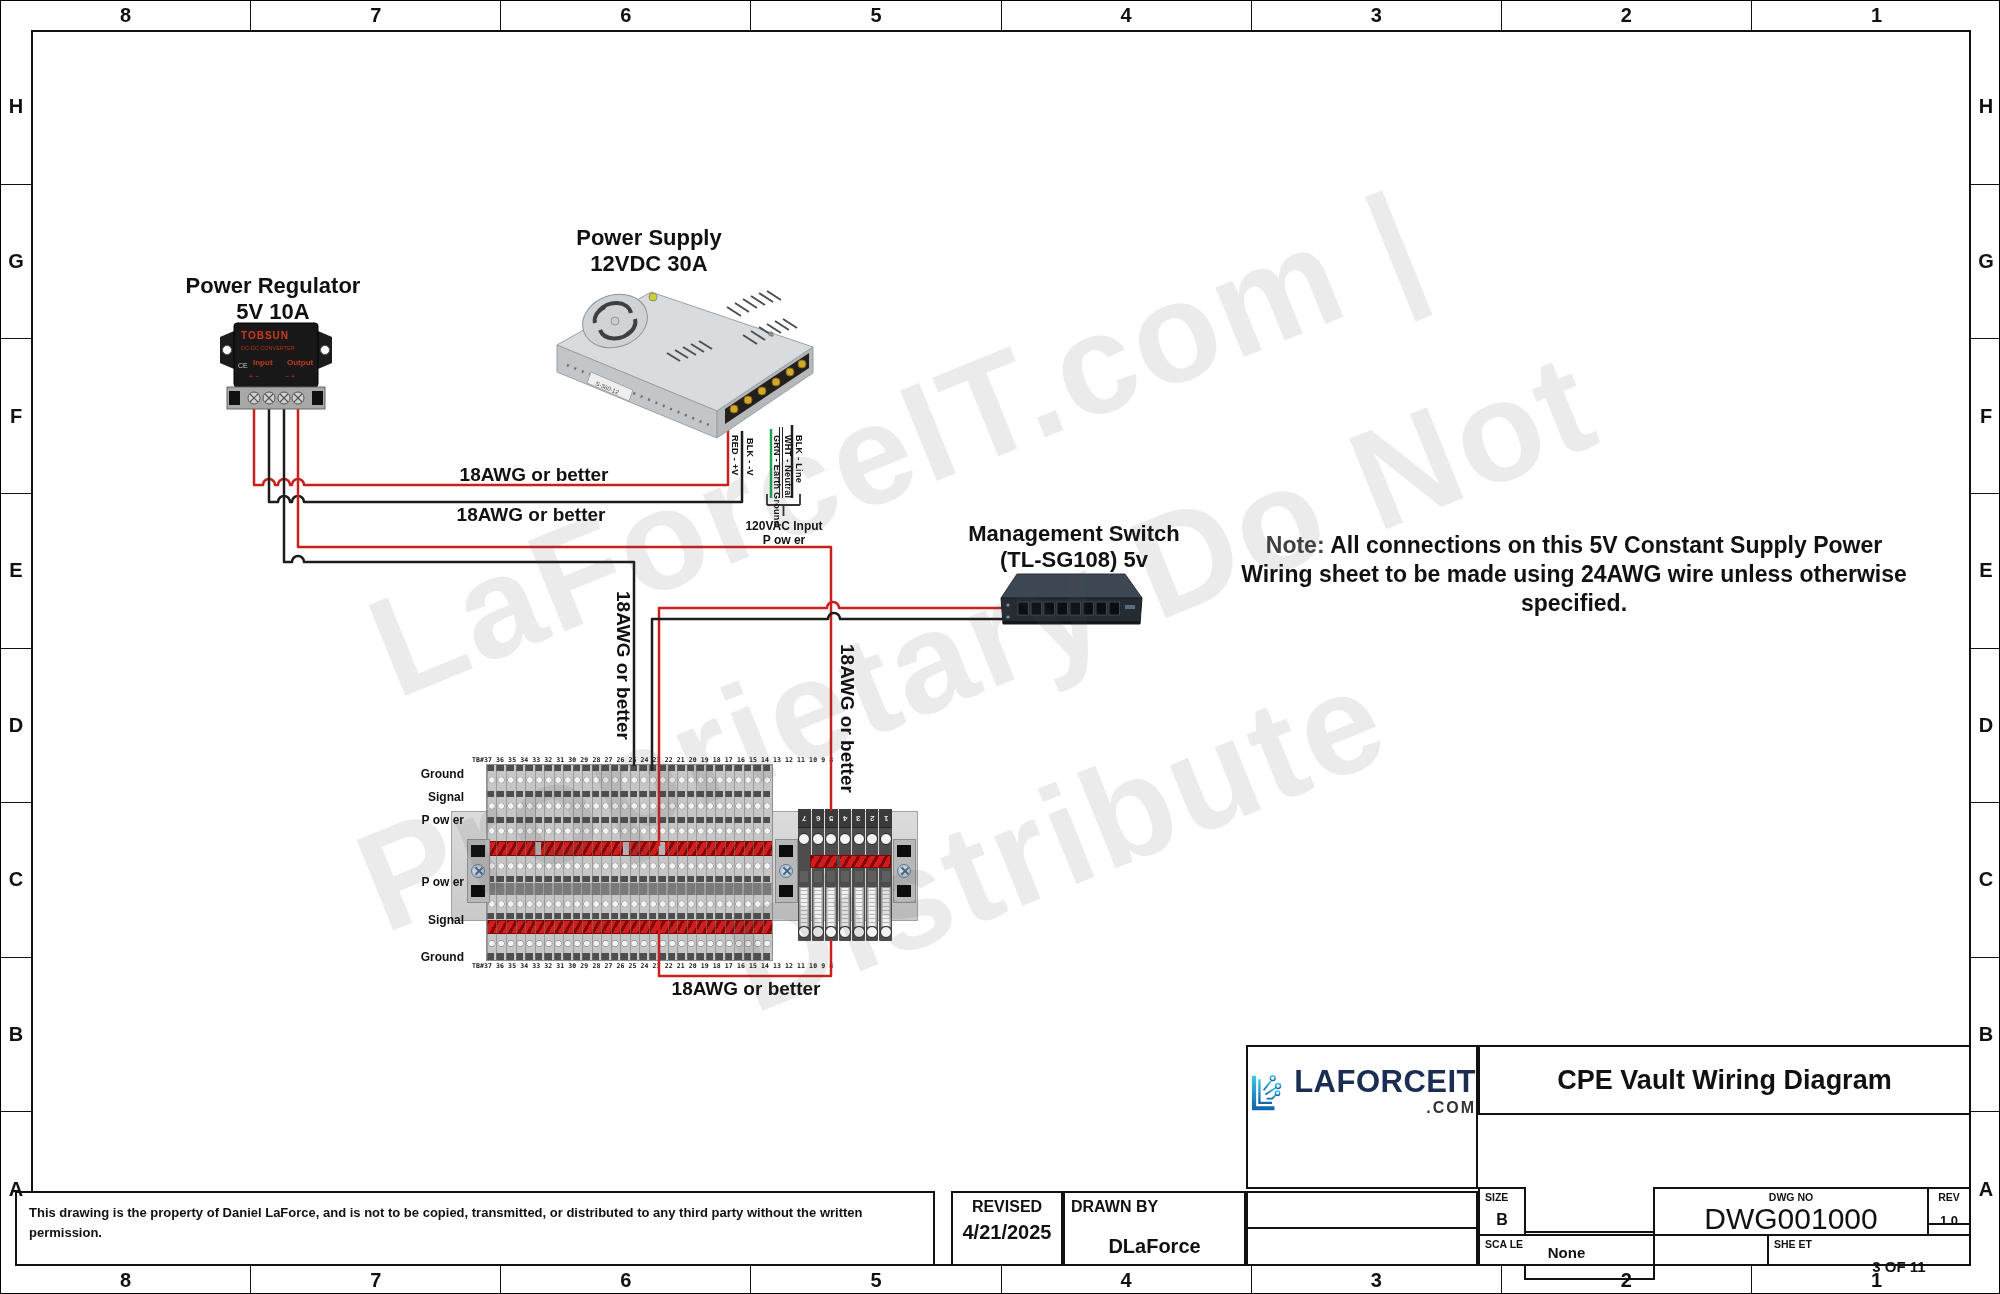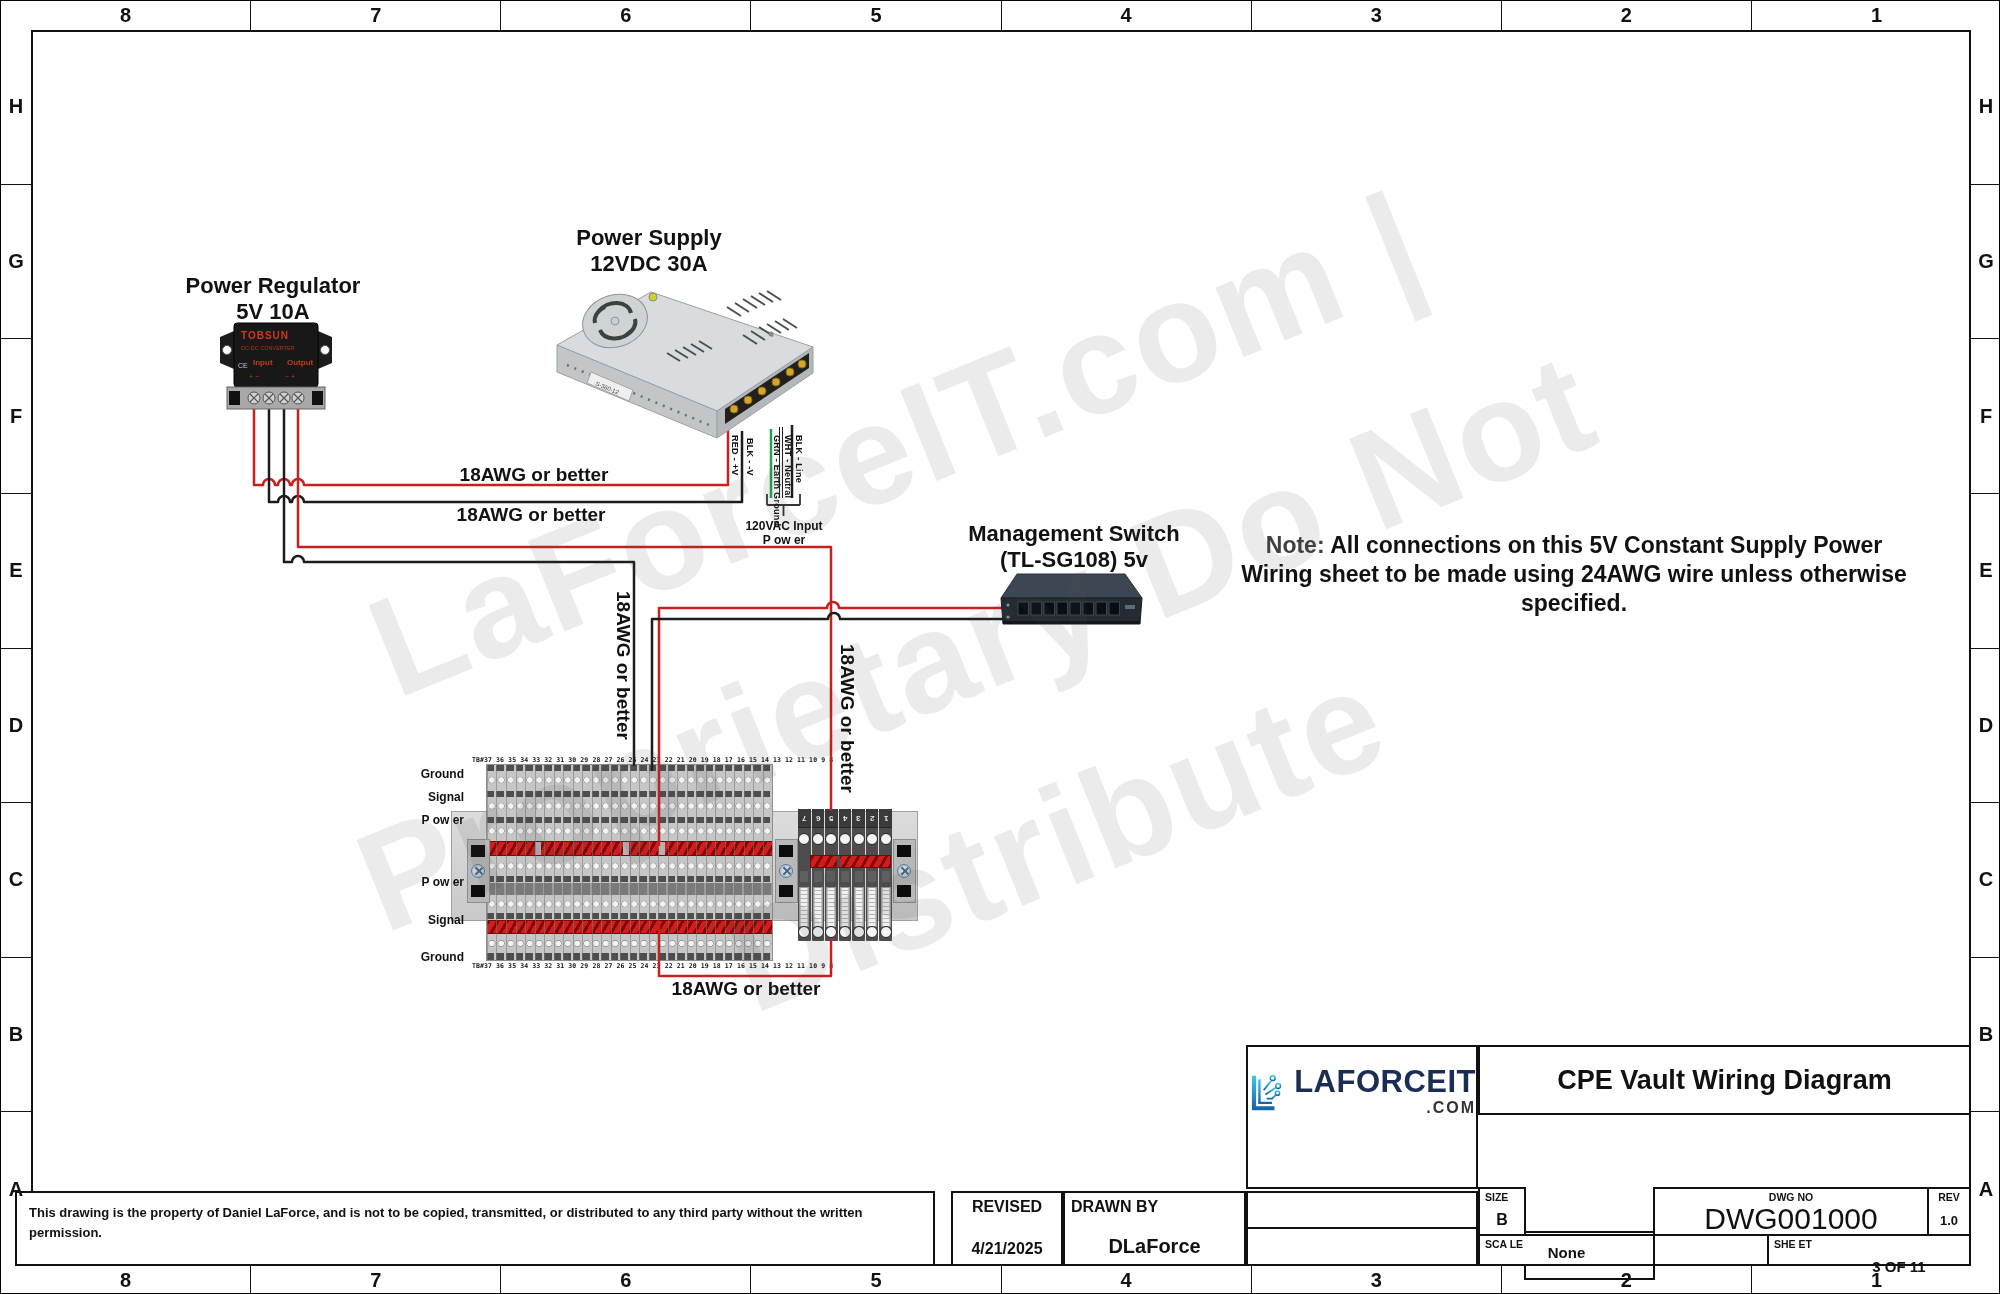--- a/index.html
+++ b/index.html
@@ -432,38 +432,38 @@
     <span class="minilabel">SIZE</span>
     <div class="cellval" style="top:22px;font-size:16px">B</div>
   </div>
   <div class="cell" style="left:1523px;top:1230px;width:131px;height:49px">
     <span class="minilabel" style="left:0;right:0;text-align:center">FSCM NO</span>
   </div>
   <div class="cell" style="left:1652px;top:1186px;width:276px;height:49px">
     <span class="minilabel" style="left:0;right:0;text-align:center">DWG NO</span>
     <div class="cellval" style="top:13px;font-size:30px;font-weight:normal">DWG001000</div>
   </div>
-  <div class="cell" style="left:1926px;top:1186px;width:44px;height:49px">
+  <div class="cell" style="left:1926px;top:1186px;width:44px;height:38px">
     <span class="minilabel" style="left:0;right:0;text-align:center">REV</span>
     <div class="cellval" style="top:24px;font-size:13px">1.0</div>
   </div>
   <div class="cell" style="left:1477px;top:1233px;width:177px;height:32px">
     <span class="minilabel">SCA LE</span>
     <div class="cellval" style="top:8px;font-size:15px">None</div>
   </div>
   <div class="cell" style="left:1652px;top:1233px;width:116px;height:32px"></div>
   <div class="cell" style="left:1766px;top:1233px;width:204px;height:32px">
     <span class="minilabel">SHE ET</span>
     <div class="cellval" style="top:22px;left:60px;font-size:15px">3 OF 11</div>
   </div>
 
   <div class="cell footer-note" style="left:14px;top:1190px;width:920px;height:75px">This drawing is the property of Daniel LaForce, and is not to be copied, transmitted, or distributed to any third party without the written permission.</div>
   <div class="cell" style="left:950px;top:1190px;width:112px;height:75px">
     <div class="cellval" style="top:5px;font-size:16px">REVISED</div>
-    <div class="cellval" style="top:47px;font-size:16px">4/21/2025</div>
+    <div class="cellval" style="top:28px;font-size:20px">4/21/2025</div>
   </div>
   <div class="cell" style="left:1062px;top:1190px;width:183px;height:75px">
     <div class="cellval" style="top:5px;left:6px;right:auto;font-size:16px">DRAWN BY</div>
     <div class="cellval" style="top:42px;font-size:20px">DLaForce</div>
   </div>
   <div class="cell" style="left:1245px;top:1190px;width:232px;height:38px"></div>
   <div class="cell" style="left:1245px;top:1226px;width:232px;height:39px"></div>
 
 </div>
 

